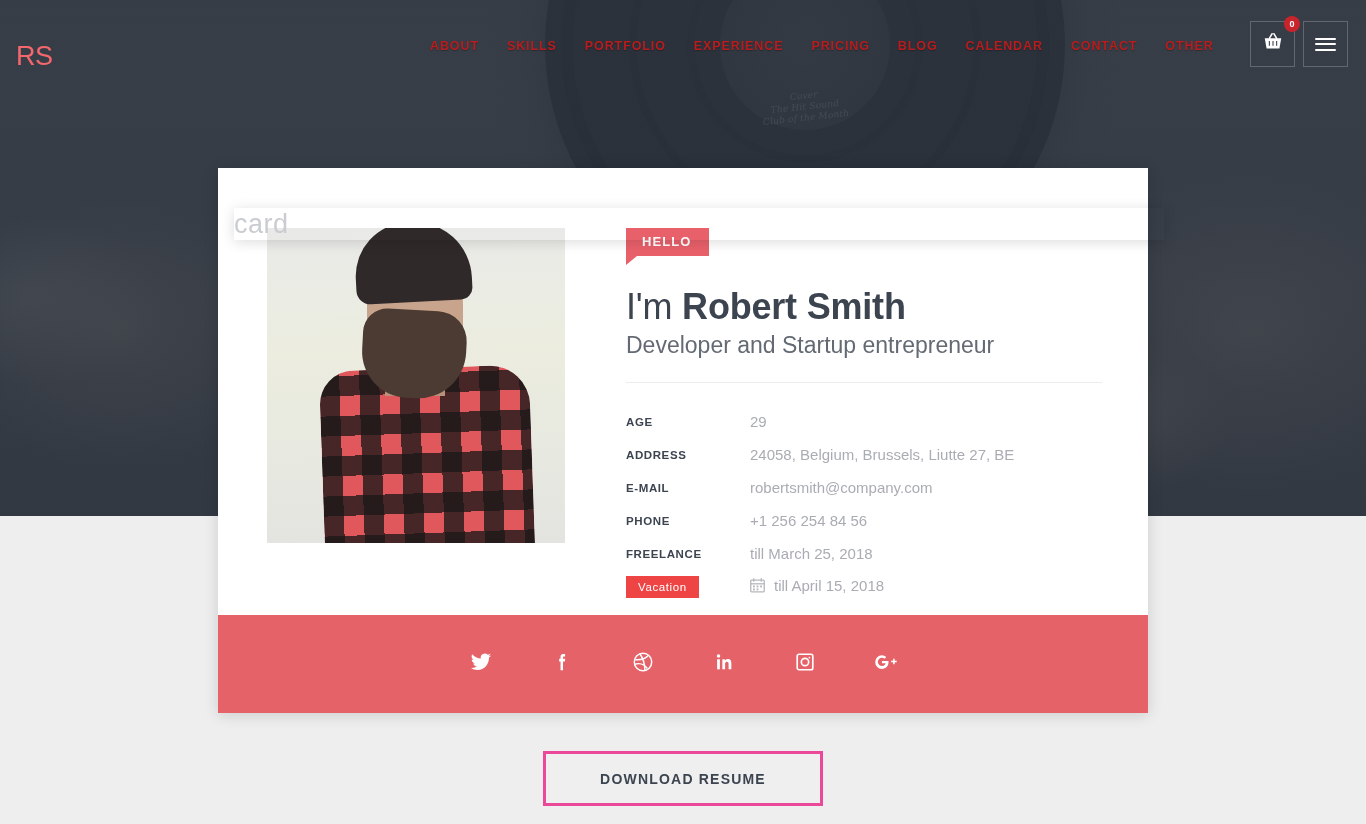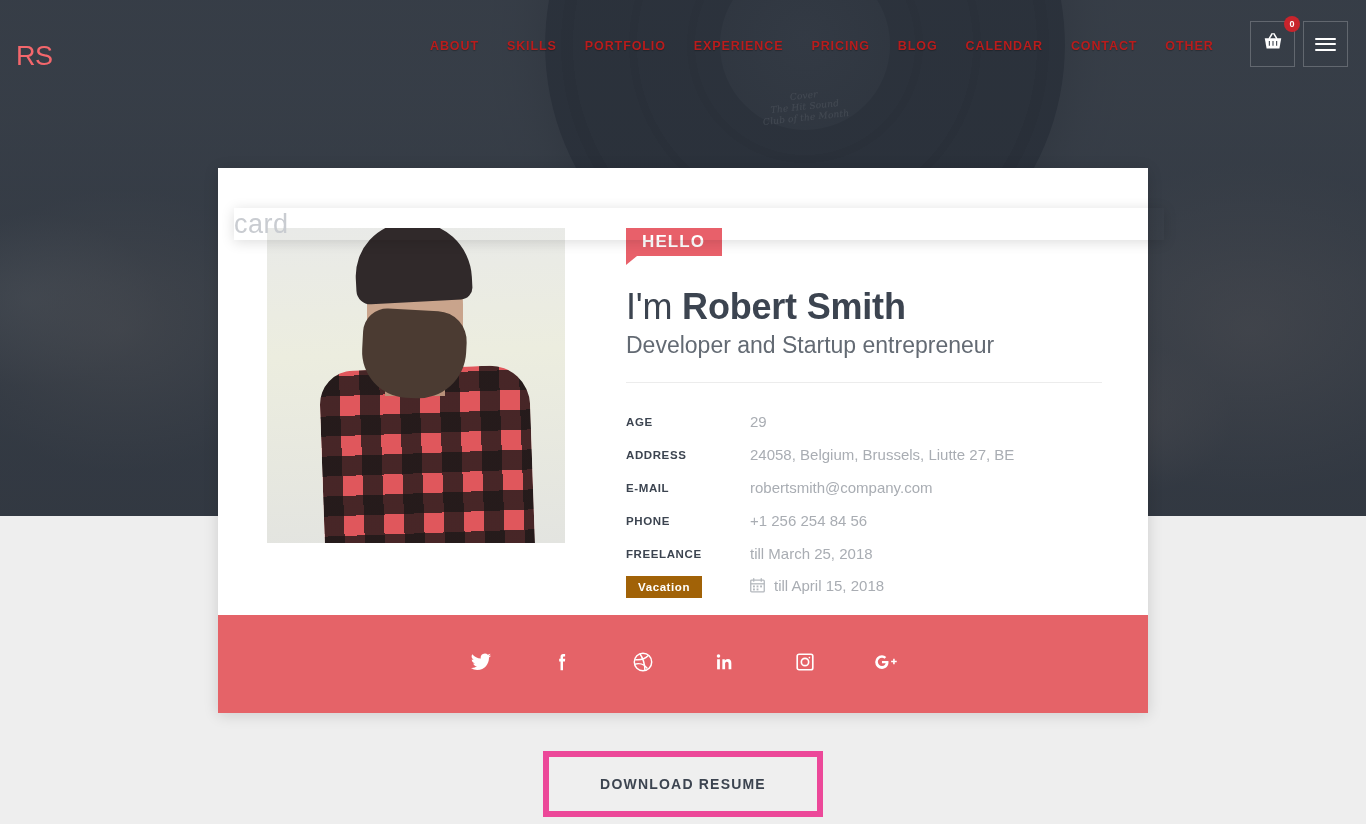--- a/index.html
+++ b/index.html
@@ -226,21 +226,21 @@
   .intro {
     position: absolute;
     left: 408px; top: 60px;
     width: 482px;
   }
   .hello-badge {
     position: relative;
     display: inline-block;
     background: #e8606a;
     color: #fff;
-    font-size: 17px;
+    font-size: 13px;
     font-weight: bold;
     letter-spacing: 1.1px;
     padding: 8px 17px 8px 16px;
     line-height: 12px;
   }
   .hello-badge::after {
     content: "";
     position: absolute;
     left: 0; bottom: -9px;
     width: 0; height: 0;
@@ -284,24 +284,24 @@
     letter-spacing: 0.6px;
     color: #3c4450;
   }
   .info-value {
     font-size: 15px;
     color: #a9adb3;
     font-weight: normal;
   }
   .vacation-badge {
     display: inline-block;
-    background: #a16207;
+    background: #ef4444;
     color: #fff;
     font-size: 11.5px;
-    font-weight: bold;
+    font-weight: normal;
     padding: 4px 12px;
     line-height: 14px;
   }
   .cal-icon {
     display: inline-block;
     vertical-align: -2px;
     margin-right: 9px;
   }
 
   .social-bar {
@@ -318,23 +318,23 @@
     align-items: center;
     justify-content: center;
     color: #fff;
     text-decoration: none;
   }
 
   
   .download-btn {
     position: absolute;
     left: 543px; top: 751px;
-    width: 280px; height: 66px;
+    width: 280px; height: 55px;
     background: #efefef;
-    border: 6px solid #ec4899;
+    border: 3px solid #ec4899;
     color: #3c4450;
     font-size: 14px;
     font-weight: bold;
     letter-spacing: 1.2px;
     display: flex;
     align-items: center;
     justify-content: center;
     cursor: pointer;
     z-index: 20;
   }

